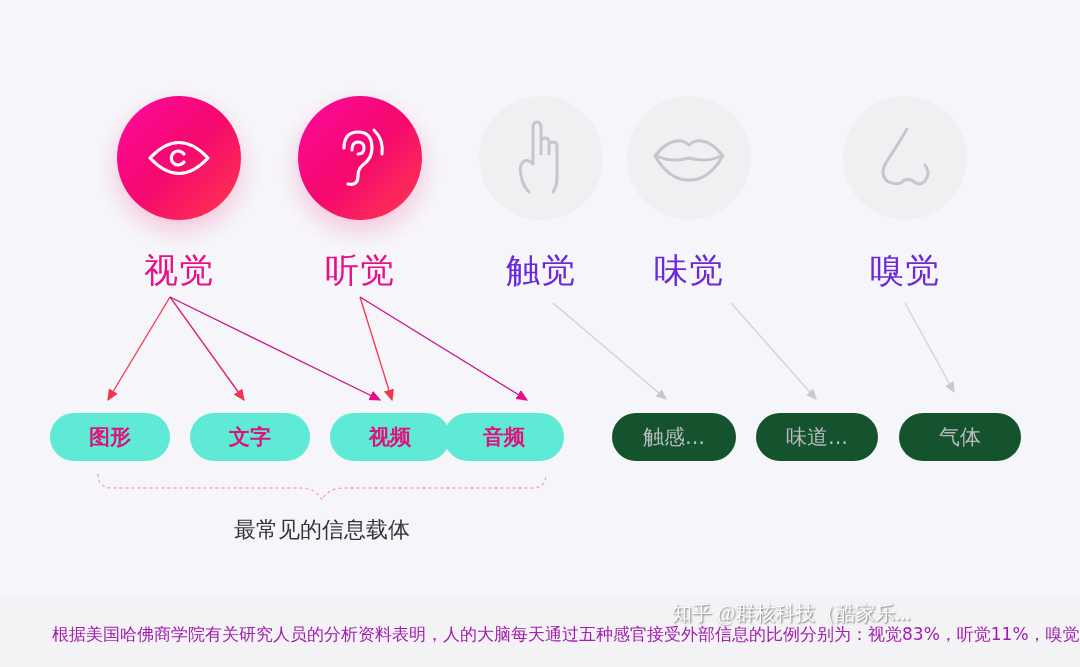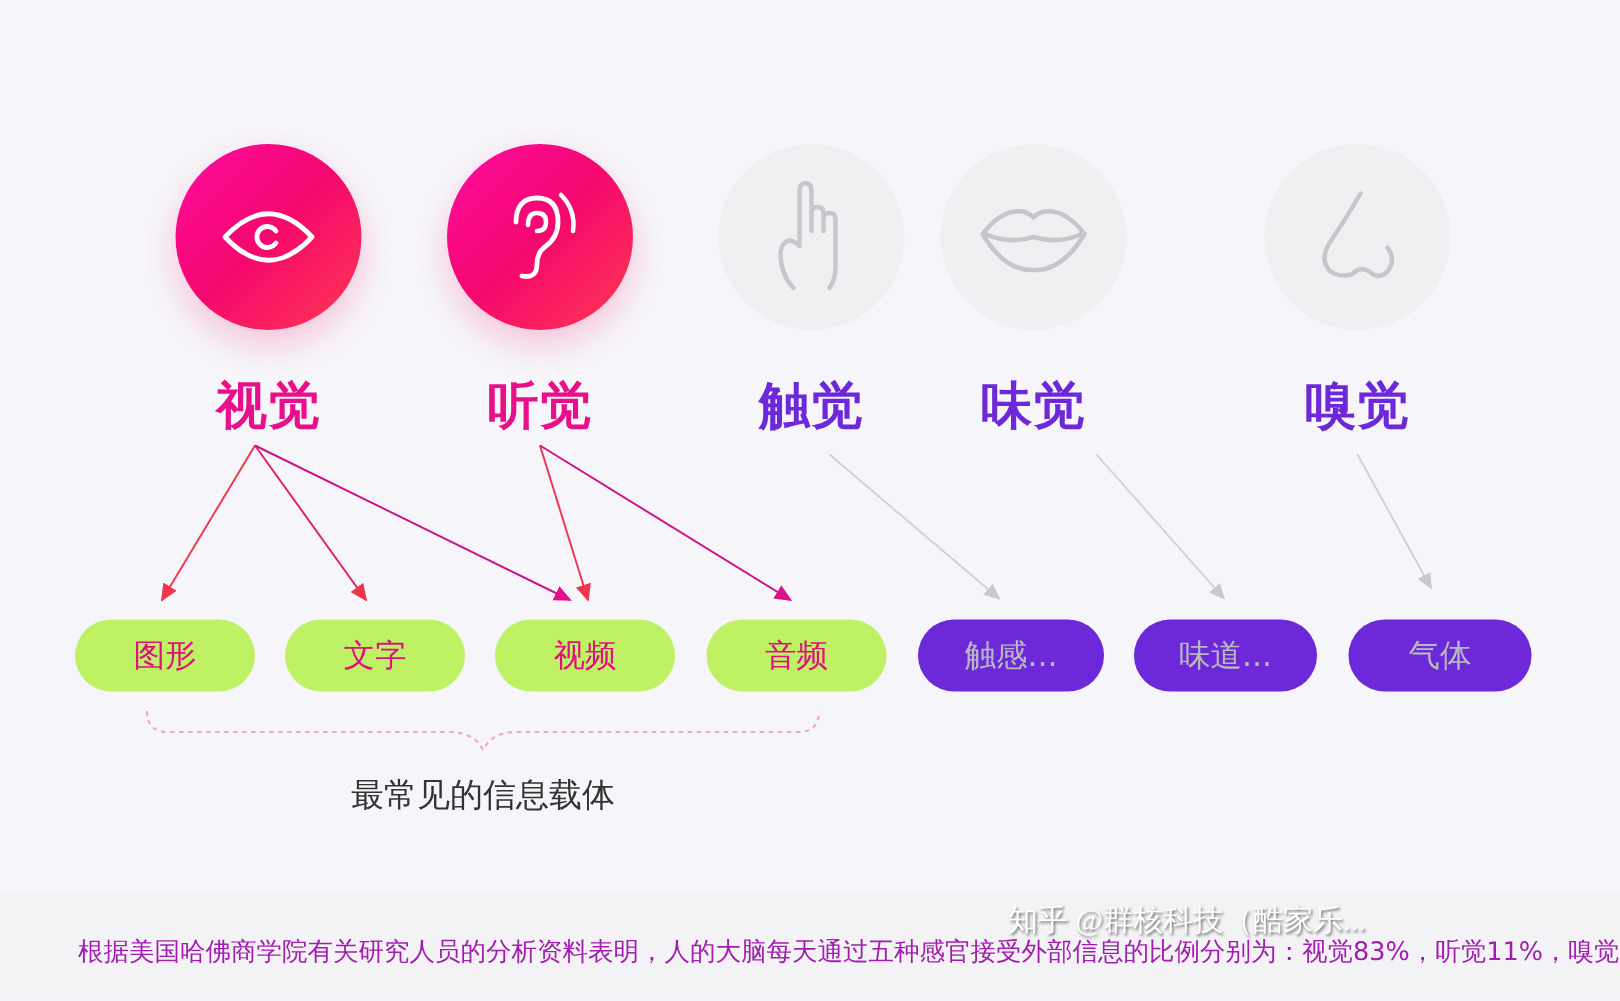--- a/index.html
+++ b/index.html
@@ -1,26 +1,26 @@
 <!DOCTYPE html>
 <html><head>
 <meta charset="utf-8">
 <style>
   html,body{margin:0;padding:0;}
   body{width:1080px;height:667px;background:#f6f6fa;position:relative;overflow:hidden;font-family:"DejaVu Sans","Liberation Sans",sans-serif;}
   .sense{position:absolute;width:124px;text-align:center;}
   .circle{width:124px;height:124px;border-radius:50%;display:flex;align-items:center;justify-content:center;}
   .circle.active{background:linear-gradient(135deg,#ff0aa0 0%,#f5086e 50%,#ff3a4e 100%);box-shadow:0 10px 24px rgba(240,20,110,0.22);}
   .circle.inactive{background:#f0f0f3;}
-  .sense-label{position:absolute;top:152px;left:0;width:124px;text-align:center;font-size:34px;font-weight:bold;letter-spacing:1px;}
+  .sense-label{position:absolute;top:152px;left:0;width:124px;text-align:center;font-size:34px;font-weight:normal;letter-spacing:1px;}
   .sense-label.active{color:#e8108a;}
   .sense-label.inactive{color:#6d28d9;}
   .pill{position:absolute;top:413px;width:120px;height:48px;border-radius:24px;display:flex;align-items:center;justify-content:center;font-size:21px;}
-  .pill.active{background:#bef264;color:#e0107e;font-weight:normal;}
-  .pill.inactive{background:#6d28d9;color:#b9bac0;}
+  .pill.active{background:#5eead4;color:#e0107e;font-weight:bold;}
+  .pill.inactive{background:#14532d;color:#b9bac0;}
   svg.arrows{position:absolute;left:0;top:0;}
   .caption{position:absolute;top:515px;left:180px;width:284px;text-align:center;font-size:22px;color:#333;}
   .footer{position:absolute;top:596px;left:0;width:1080px;height:71px;background:#f3f3f6;}
   .footer-text{position:absolute;top:623px;left:52px;font-size:17px;color:#a21caf;white-space:nowrap;}
   .watermark{position:absolute;top:600px;left:672px;font-size:20px;color:#fff;text-shadow:1px 1px 2px rgba(0,0,0,0.55);white-space:nowrap;font-family:Liberation Serif, serif;}
 </style>
 </head>
 <body>
 
 <svg class="arrows" width="1080" height="667" viewBox="0 0 1080 667">
@@ -92,21 +92,21 @@
     <svg width="56" height="66" viewBox="0 0 56 66">
       <path d="M30,4 Q22,18 10,36 Q2,48 10,56 Q16,60 24,58 Q30,52 36,56 Q42,62 48,56 Q54,48 48,40" fill="none" stroke="#c6c7cb" stroke-width="3" stroke-linecap="round" stroke-linejoin="round"></path>
     </svg>
   </div>
   <div class="sense-label inactive">嗅觉</div>
 </div>
 
 <div class="pill active" style="left:50px;">图形</div>
 <div class="pill active" style="left:190px;text-align:center;">文字</div>
 <div class="pill active" style="left:330px;">视频</div>
-<div class="pill active" style="left:471px;">音频</div>
+<div class="pill active" style="left:444px;">音频</div>
 <div class="pill inactive" style="left:612px;width:124px;">触感...</div>
 <div class="pill inactive" style="left:756px;width:122px;">味道...</div>
 <div class="pill inactive" style="left:899px;width:122px;">气体</div>
 
 <div class="caption">最常见的信息载体</div>
 
 <div class="footer"></div>
 <div class="footer-text">根据美国哈佛商学院有关研究人员的分析资料表明，人的大脑每天通过五种感官接受外部信息的比例分别为：视觉83%，听觉11%，嗅觉3.5%，触觉1.5%，味觉1%。</div>
 <div class="watermark">知乎 @群核科技（酷家乐...</div>
 

